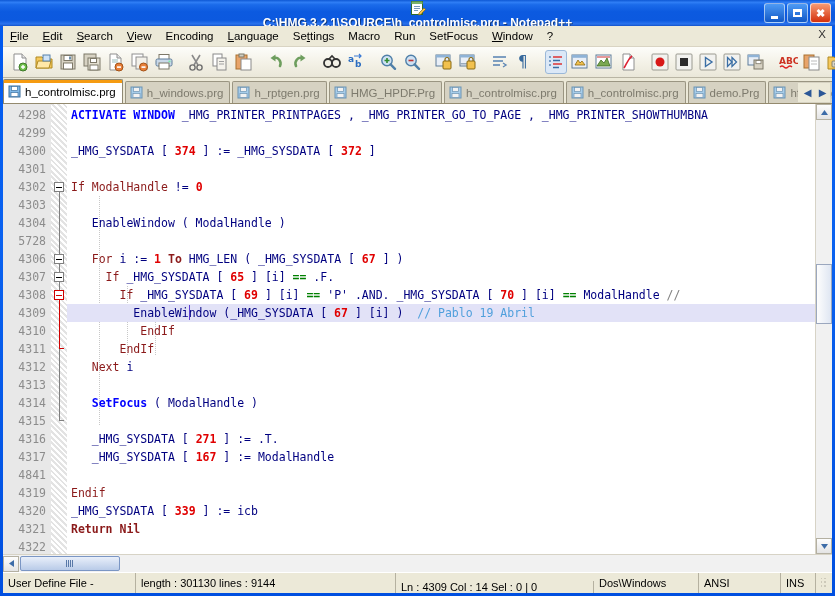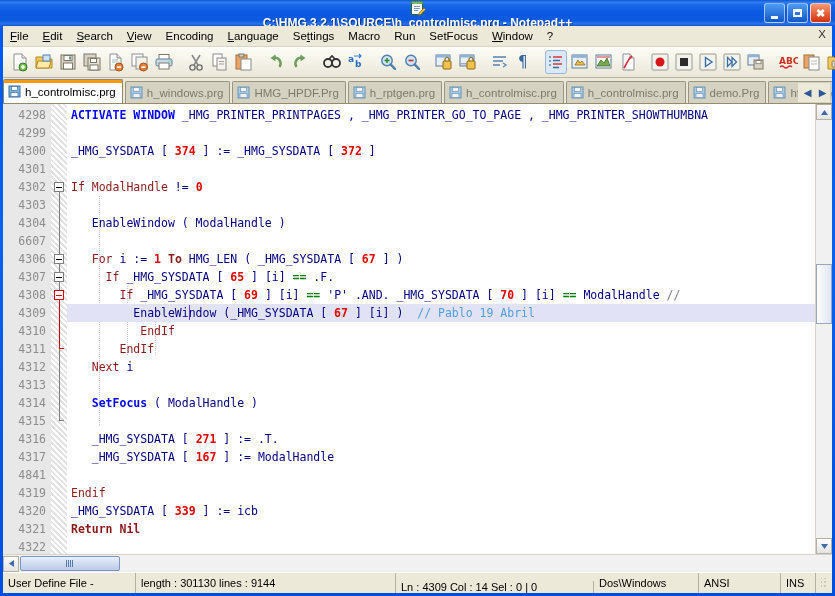--- a/index.html
+++ b/index.html
@@ -523,31 +523,31 @@
         <span>h_windows.prg</span>
       </div>
       <div class="tab">
         <span class="tabico">
           <svg width="13" height="13" viewBox="0 0 13 13">
             <rect x="1" y="1" width="11" height="11" fill="#a7cdea" stroke="#6d93b2" stroke-width="1"></rect>
             <rect x="3.5" y="1.5" width="6" height="4" fill="#f2f2f2" stroke="#6d93b2" stroke-width=".7"></rect>
             <rect x="3" y="7.5" width="7" height="4" fill="#f2f2f2" stroke="#6d93b2" stroke-width=".7"></rect>
           </svg>
         </span>
-        <span>HMG_HPDF.Prg</span>
+        <span>h_rptgen.prg</span>
       </div>
       <div class="tab">
         <span class="tabico">
           <svg width="13" height="13" viewBox="0 0 13 13">
             <rect x="1" y="1" width="11" height="11" fill="#a7cdea" stroke="#6d93b2" stroke-width="1"></rect>
             <rect x="3.5" y="1.5" width="6" height="4" fill="#f2f2f2" stroke="#6d93b2" stroke-width=".7"></rect>
             <rect x="3" y="7.5" width="7" height="4" fill="#f2f2f2" stroke="#6d93b2" stroke-width=".7"></rect>
           </svg>
         </span>
-        <span>h_rptgen.prg</span>
+        <span>HMG_HPDF.Prg</span>
       </div>
       <div class="tab">
         <span class="tabico">
           <svg width="13" height="13" viewBox="0 0 13 13">
             <rect x="1" y="1" width="11" height="11" fill="#a7cdea" stroke="#6d93b2" stroke-width="1"></rect>
             <rect x="3.5" y="1.5" width="6" height="4" fill="#f2f2f2" stroke="#6d93b2" stroke-width=".7"></rect>
             <rect x="3" y="7.5" width="7" height="4" fill="#f2f2f2" stroke="#6d93b2" stroke-width=".7"></rect>
           </svg>
         </span>
         <span>h_controlmisc.prg</span>
@@ -592,21 +592,21 @@
       <div id="editor">
 
         <div id="gutter">
           <div class="ln">4298</div>
           <div class="ln">4299</div>
           <div class="ln">4300</div>
           <div class="ln">4301</div>
           <div class="ln">4302</div>
           <div class="ln">4303</div>
           <div class="ln">4304</div>
-          <div class="ln">6607</div>
+          <div class="ln">5728</div>
           <div class="ln">4306</div>
           <div class="ln">4307</div>
           <div class="ln">4308</div>
           <div class="ln">4309</div>
           <div class="ln">4310</div>
           <div class="ln">4311</div>
           <div class="ln">4312</div>
           <div class="ln">4313</div>
           <div class="ln">4314</div>
           <div class="ln">4315</div>

